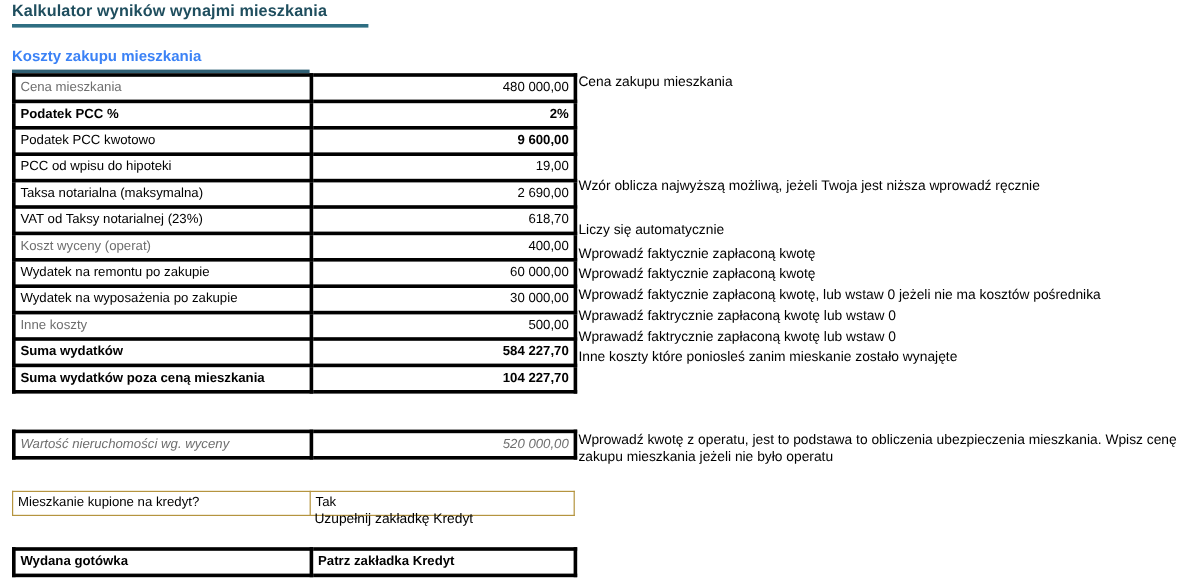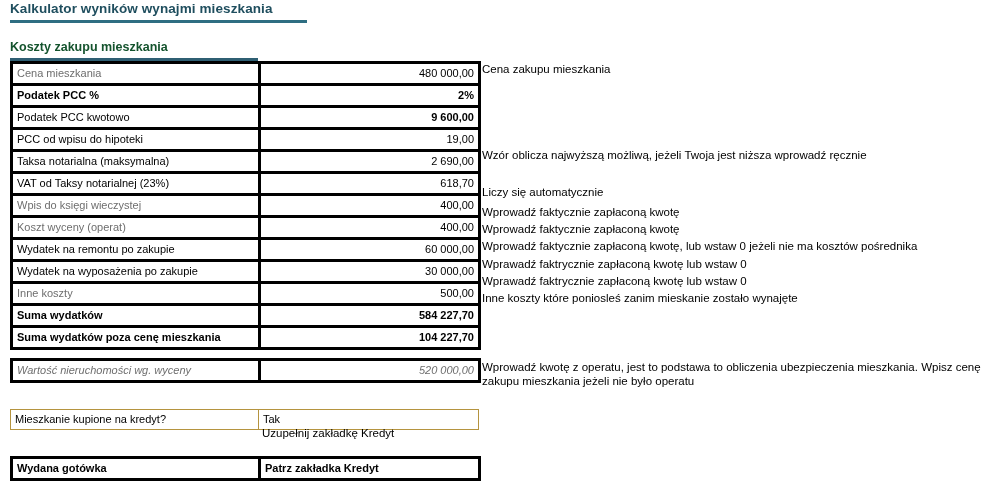--- a/index.html
+++ b/index.html
@@ -15,21 +15,21 @@
     position:absolute;left:10px;top:1px;
     font-size:13.5px;font-weight:bold;color:#1F4E5E;
     letter-spacing:0.1px;white-space:nowrap;
   }
   #doc-title-rule{
     position:absolute;left:10px;top:20px;width:297px;height:3px;
     background:#2E6E82;
   }
   #section-title{
     position:absolute;left:10px;top:40px;
-    font-size:12.5px;font-weight:bold;color:#14532d;
+    font-size:12.5px;font-weight:bold;color:#3b82f6;
     white-space:nowrap;
   }
   #section-rule{
     position:absolute;left:10px;top:58px;width:248px;height:3px;
     background:#2F5F73;
   }
 
   
   .tbl{
     position:absolute;left:10px;border-collapse:collapse;
@@ -131,45 +131,41 @@
       </tr>
       <tr>
         <td class="lab tall">Taksa notarialna (maksymalna)</td>
         <td class="val tall fill-peach">2 690,00</td>
       </tr>
       <tr>
         <td class="lab">VAT od Taksy notarialnej (23%)</td>
         <td class="val fill-peach">618,70</td>
       </tr>
       <tr>
-        <td class="lab gray-txt">Wpis do księgi wieczystej</td>
-        <td class="val">400,00</td>
-      </tr>
-      <tr>
         <td class="lab gray-txt">Koszt wyceny (operat)</td>
         <td class="val">400,00</td>
       </tr>
       <tr>
         <td class="lab">Wydatek na remontu po zakupie</td>
         <td class="val">60 000,00</td>
       </tr>
       <tr>
         <td class="lab">Wydatek na wyposażenia po zakupie</td>
         <td class="val">30 000,00</td>
       </tr>
       <tr>
         <td class="lab gray-txt">Inne koszty</td>
         <td class="val">500,00</td>
       </tr>
       <tr>
         <td class="lab bold fill-lgray">Suma wydatków</td>
         <td class="val bold fill-lgray">584 227,70</td>
       </tr>
       <tr>
-        <td class="lab bold fill-lgray">Suma wydatków poza cenę mieszkania</td>
+        <td class="lab bold fill-lgray">Suma wydatków poza ceną mieszkania</td>
         <td class="val bold fill-lgray">104 227,70</td>
       </tr>
     </tbody>
   </table>
 
   <table class="tbl" id="valuation-table">
     <colgroup>
         <col class="lab">
         <col class="val">
       </colgroup>

